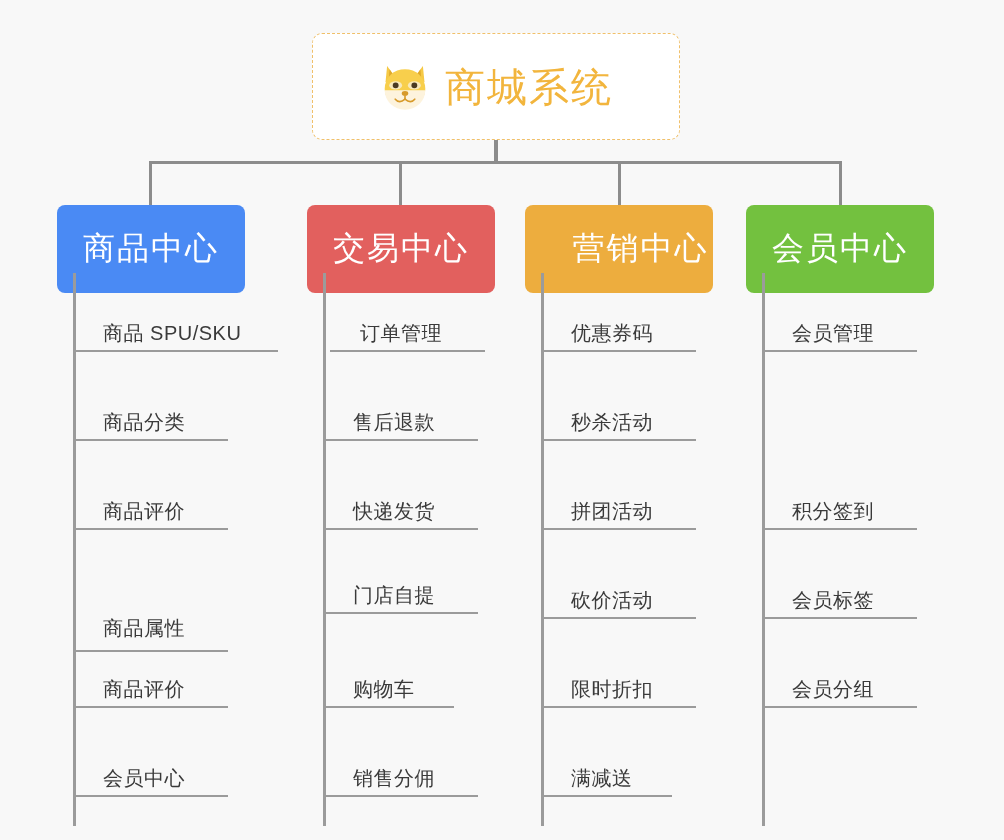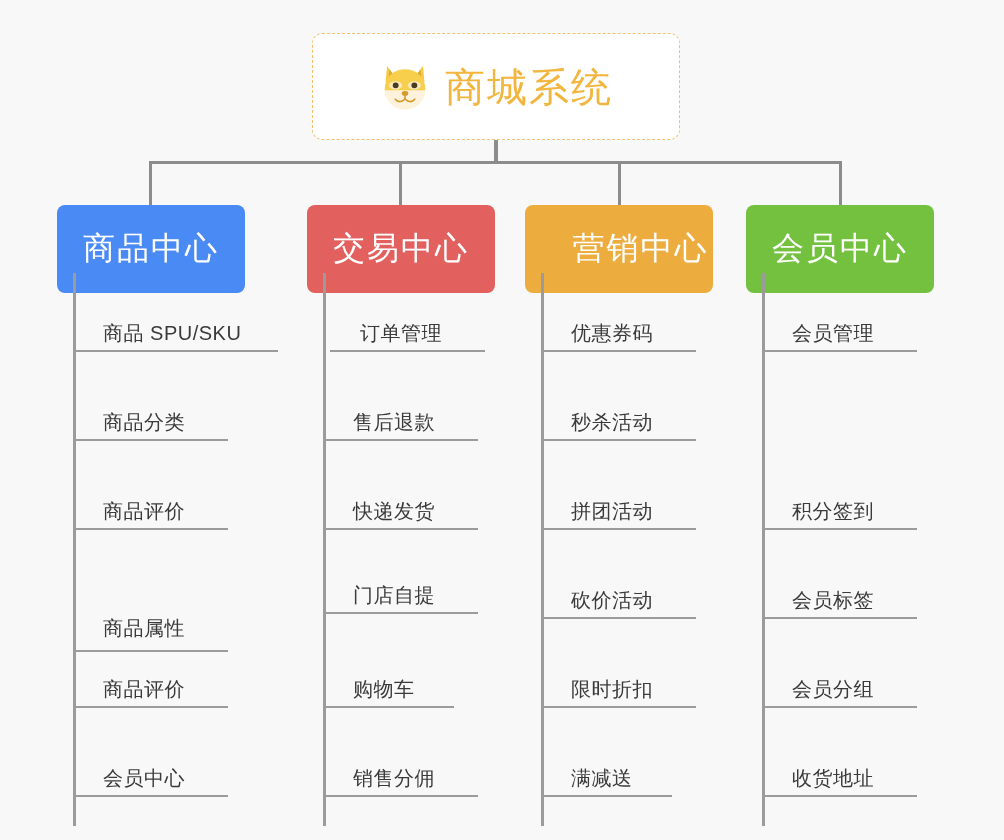--- a/index.html
+++ b/index.html
@@ -213,17 +213,14 @@
   </div>
   <div class="leaf" style="left:762px; top:486px; width:155px;">
     <span class="leaf-label">积分签到</span>
   </div>
   <div class="leaf" style="left:762px; top:575px; width:155px;">
     <span class="leaf-label">会员标签</span>
   </div>
   <div class="leaf" style="left:762px; top:664px; width:155px;">
     <span class="leaf-label">会员分组</span>
   </div>
-  <div class="leaf" style="left:762px; top:753px; width:155px;">
-    <span class="leaf-label">收货地址</span>
-  </div>
 
 </div>
 
 </body></html>

